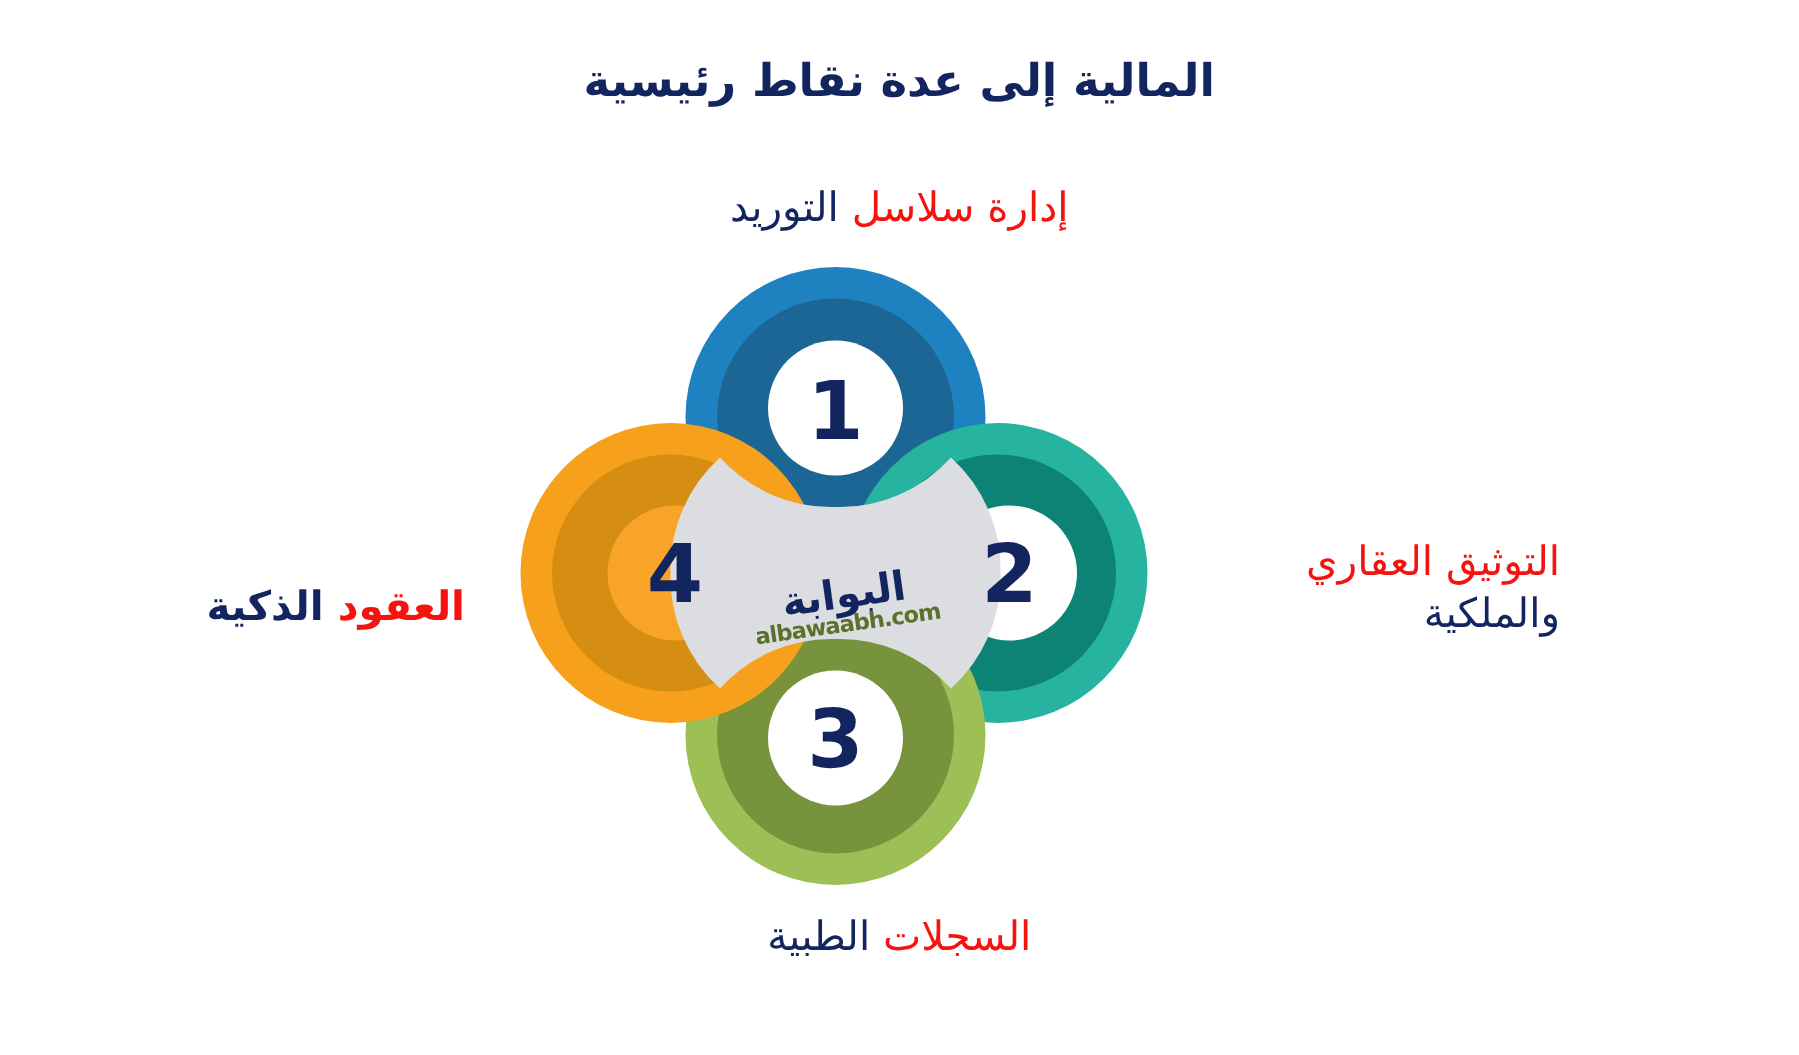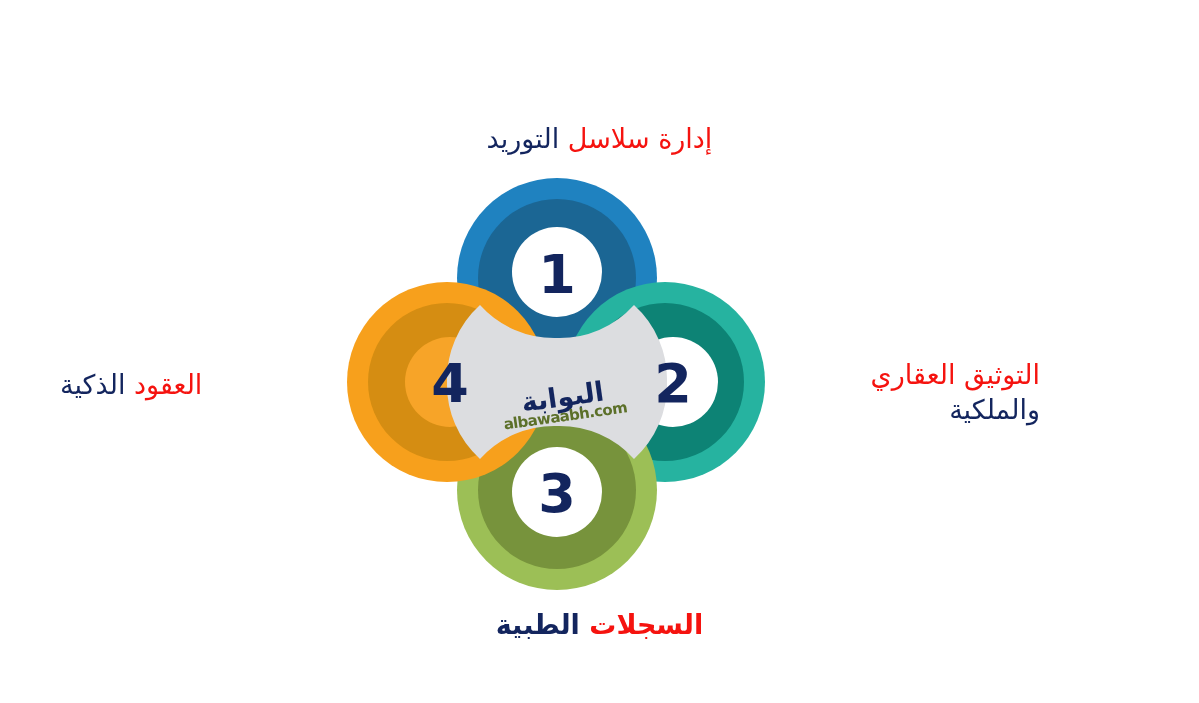--- a/index.html
+++ b/index.html
@@ -117,33 +117,34 @@
     top: 358px;
     left: 790px;
     width: 250px;
     white-space: normal;
   }
   #label-medical-records {
     top: 608px;
     left: 0;
     width: 1199px;
     text-align: center;
-    font-weight: bold;
   }
   #label-smart-contracts {
-    top: 368px;
+    top: 388px;
     left: 60px;
     width: 250px;
-    text-align: left;
+    text-align: right;
+    font-weight: bold;
   }
 </style>
 </head>
 <body>
 
 <h1 id="infographic-title">
+  <span class="title-line">المالية إلى عدة نقاط رئيسية</span>
 </h1>
 
 <div id="diagram-stage">
 
   <svg id="petal-svg" viewBox="0 0 1199 703" xmlns="http://www.w3.org/2000/svg">
 
     <g>
       <circle cx="557" cy="278" r="100" fill="#1f82c0"></circle>
       <circle cx="557" cy="278" r="79" fill="#1b6694"></circle>
       <circle cx="557" cy="272" r="45" fill="#ffffff"></circle>

